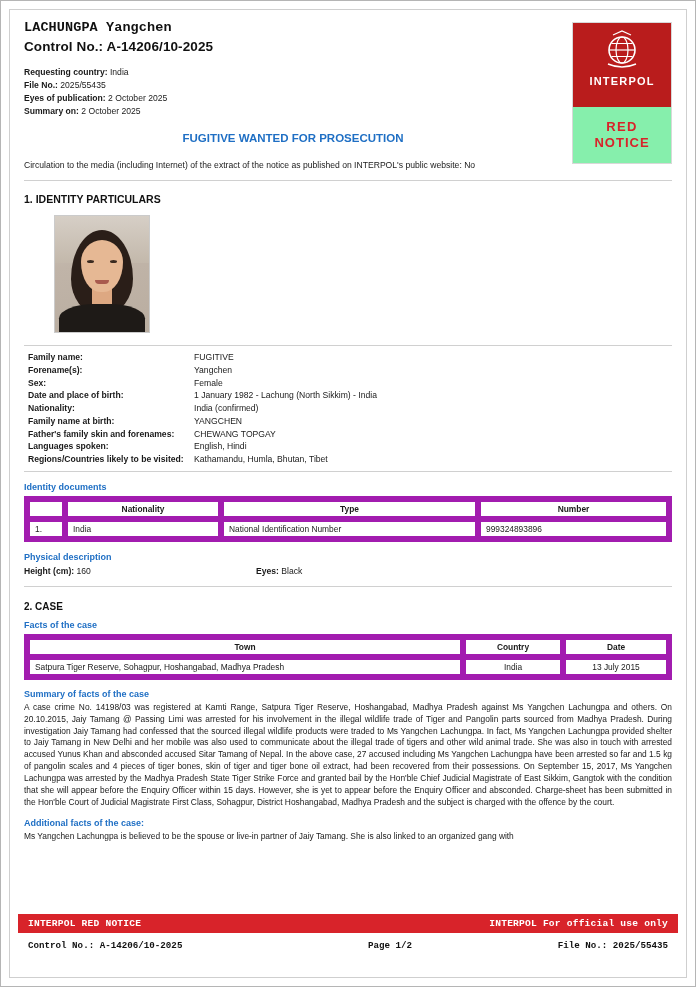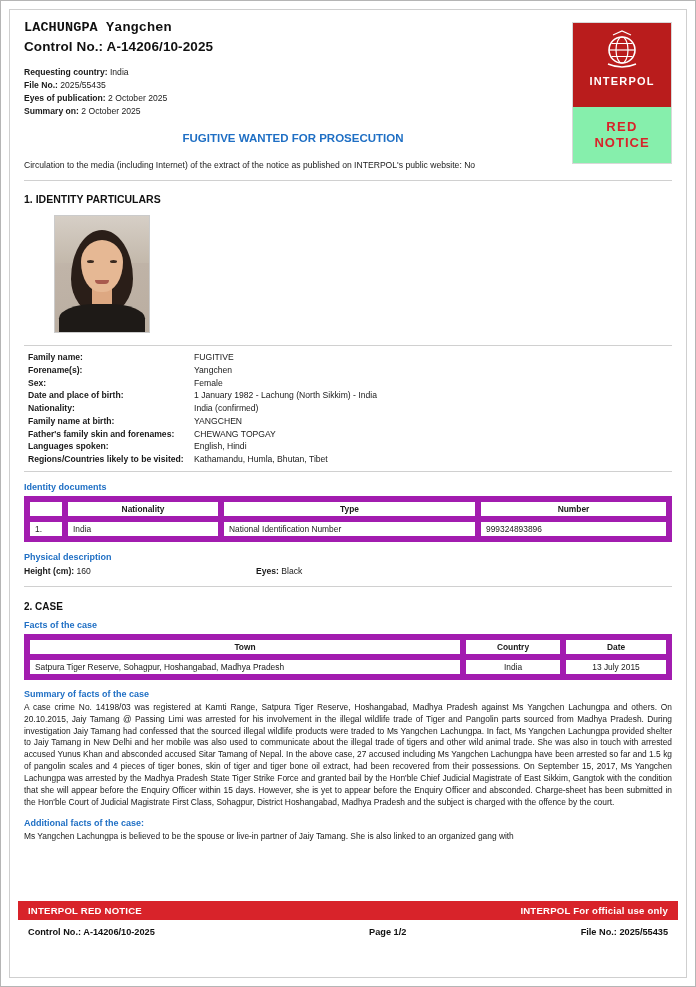--- a/index.html
+++ b/index.html
@@ -296,22 +296,23 @@
     color: #1a1a1a;
     line-height: 1.42;
     text-align: justify;
   }
 
   
   .footer {
     position: absolute;
     left: 8px;
     right: 8px;
-    bottom: 24px;
+    bottom: 11px;
     height: 52px;
+    font-family: Liberation Mono, monospace;
   }
   .foot-bar {
     background: #d8232a;
     color: #fff;
     font-size: 9.6px;
     font-weight: bold;
     padding: 4px 10px;
     display: flex;
     justify-content: space-between;
     letter-spacing: .2px;

